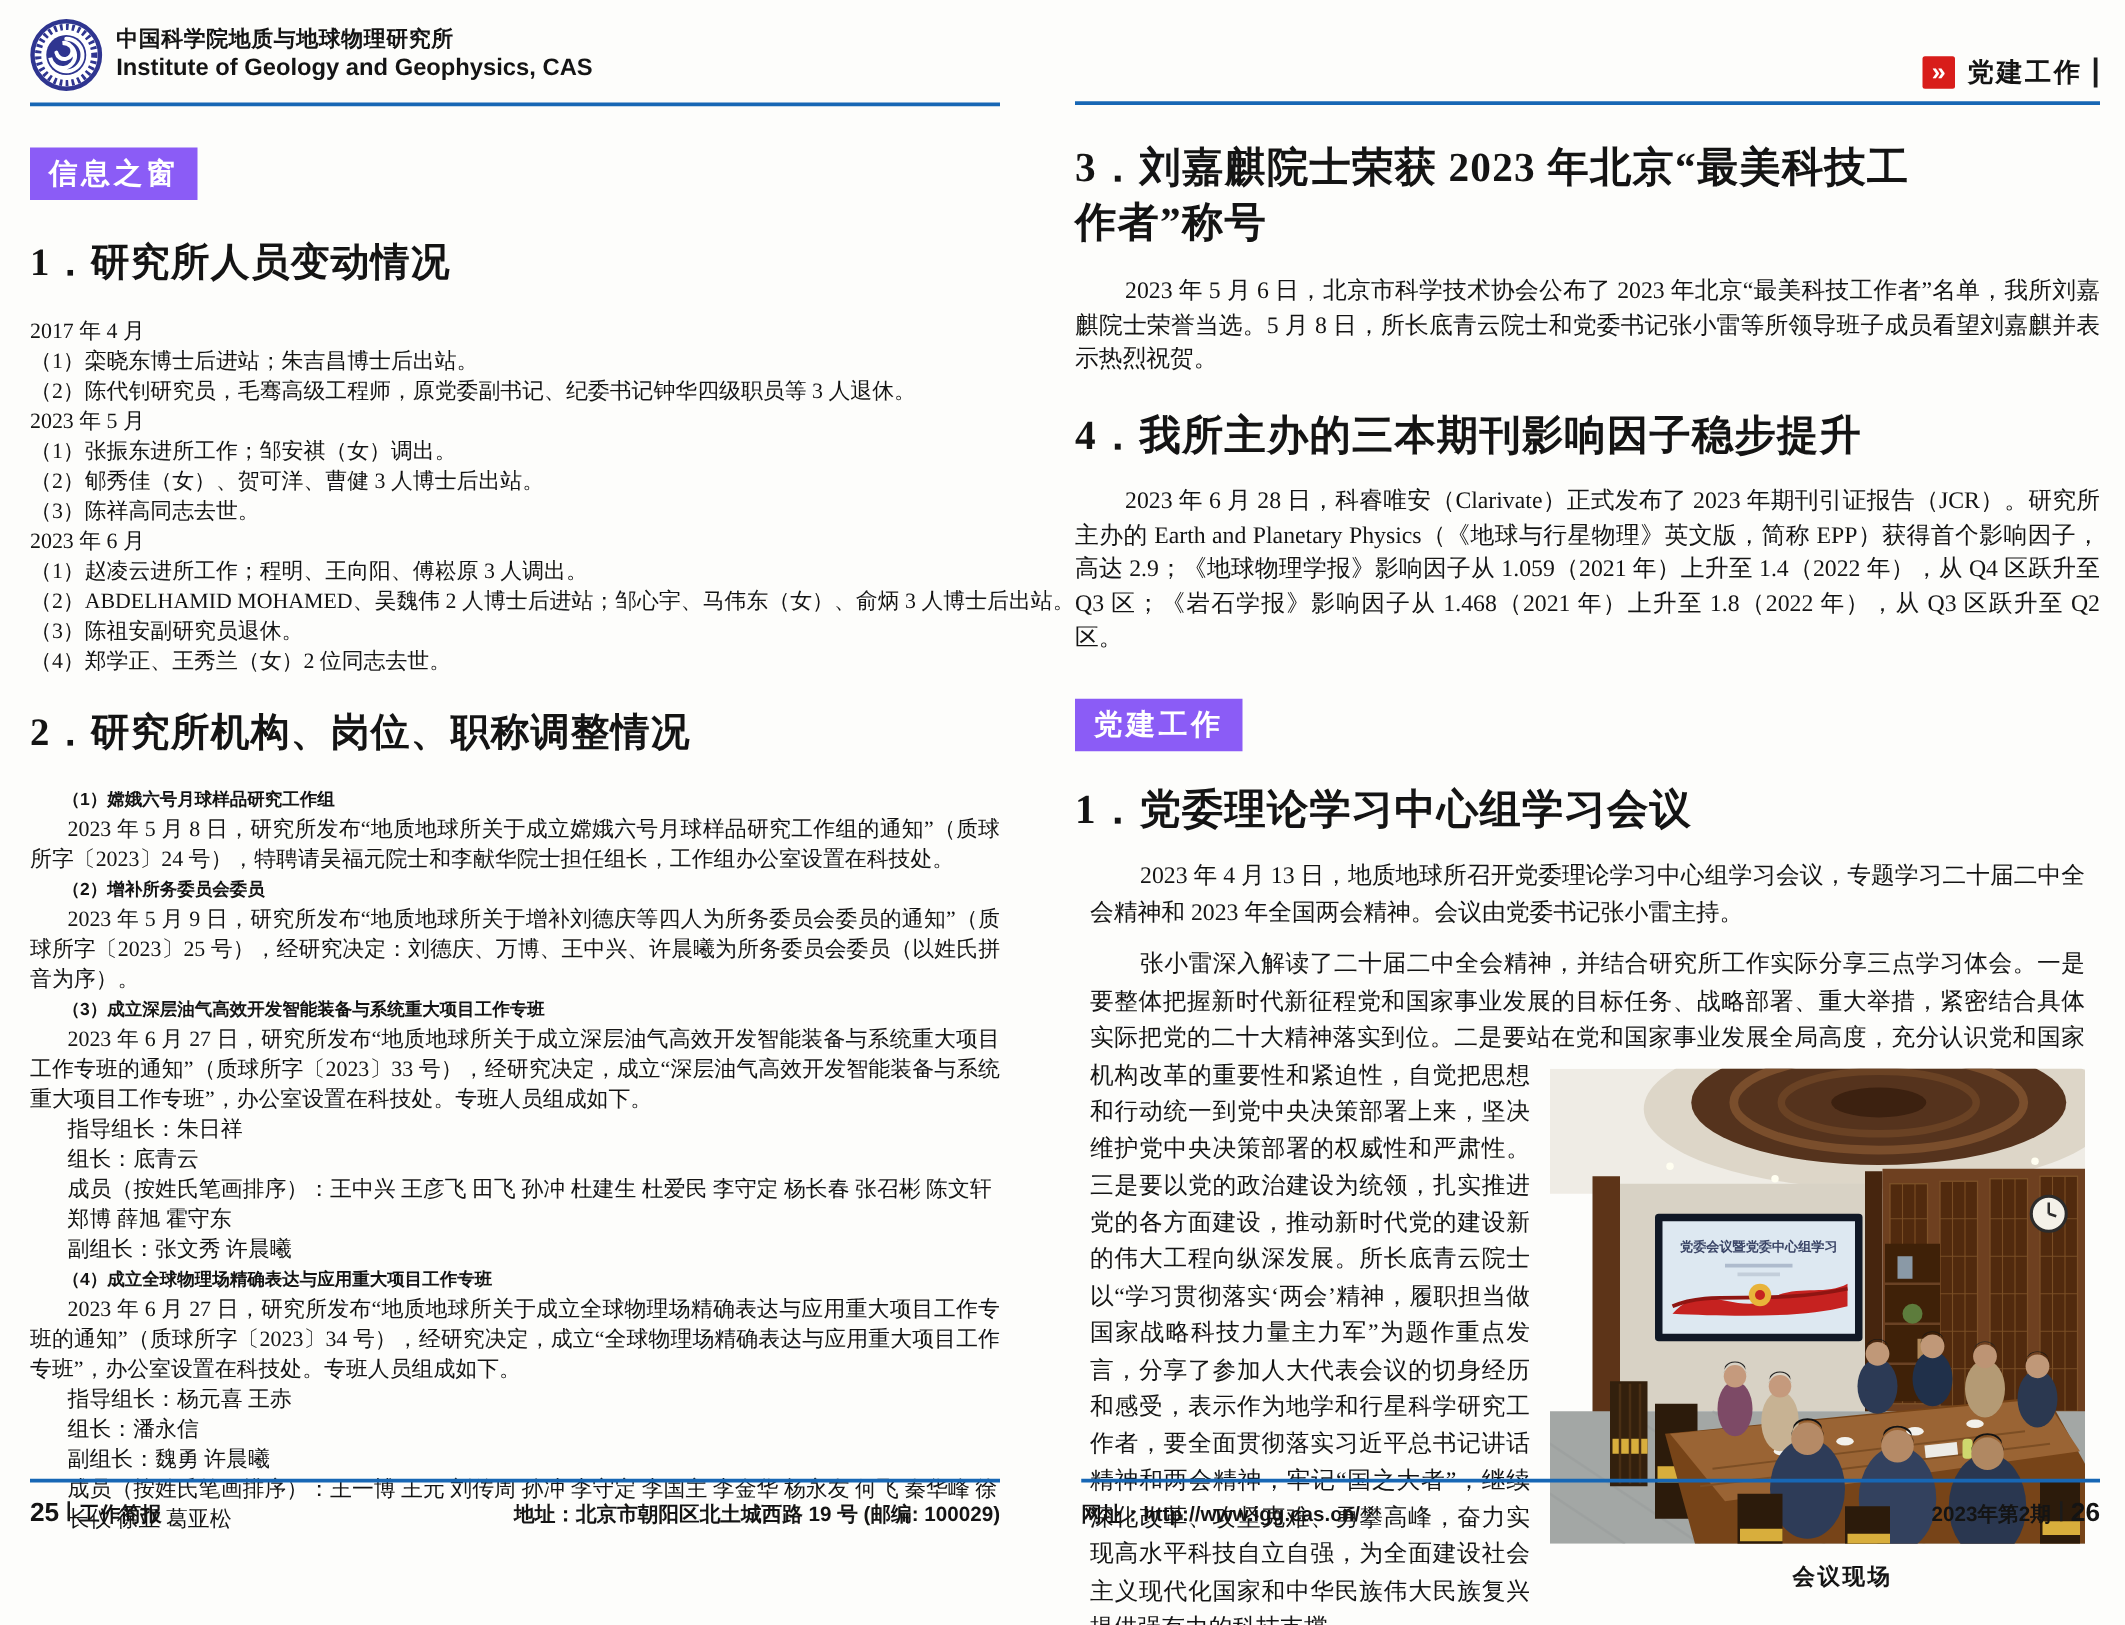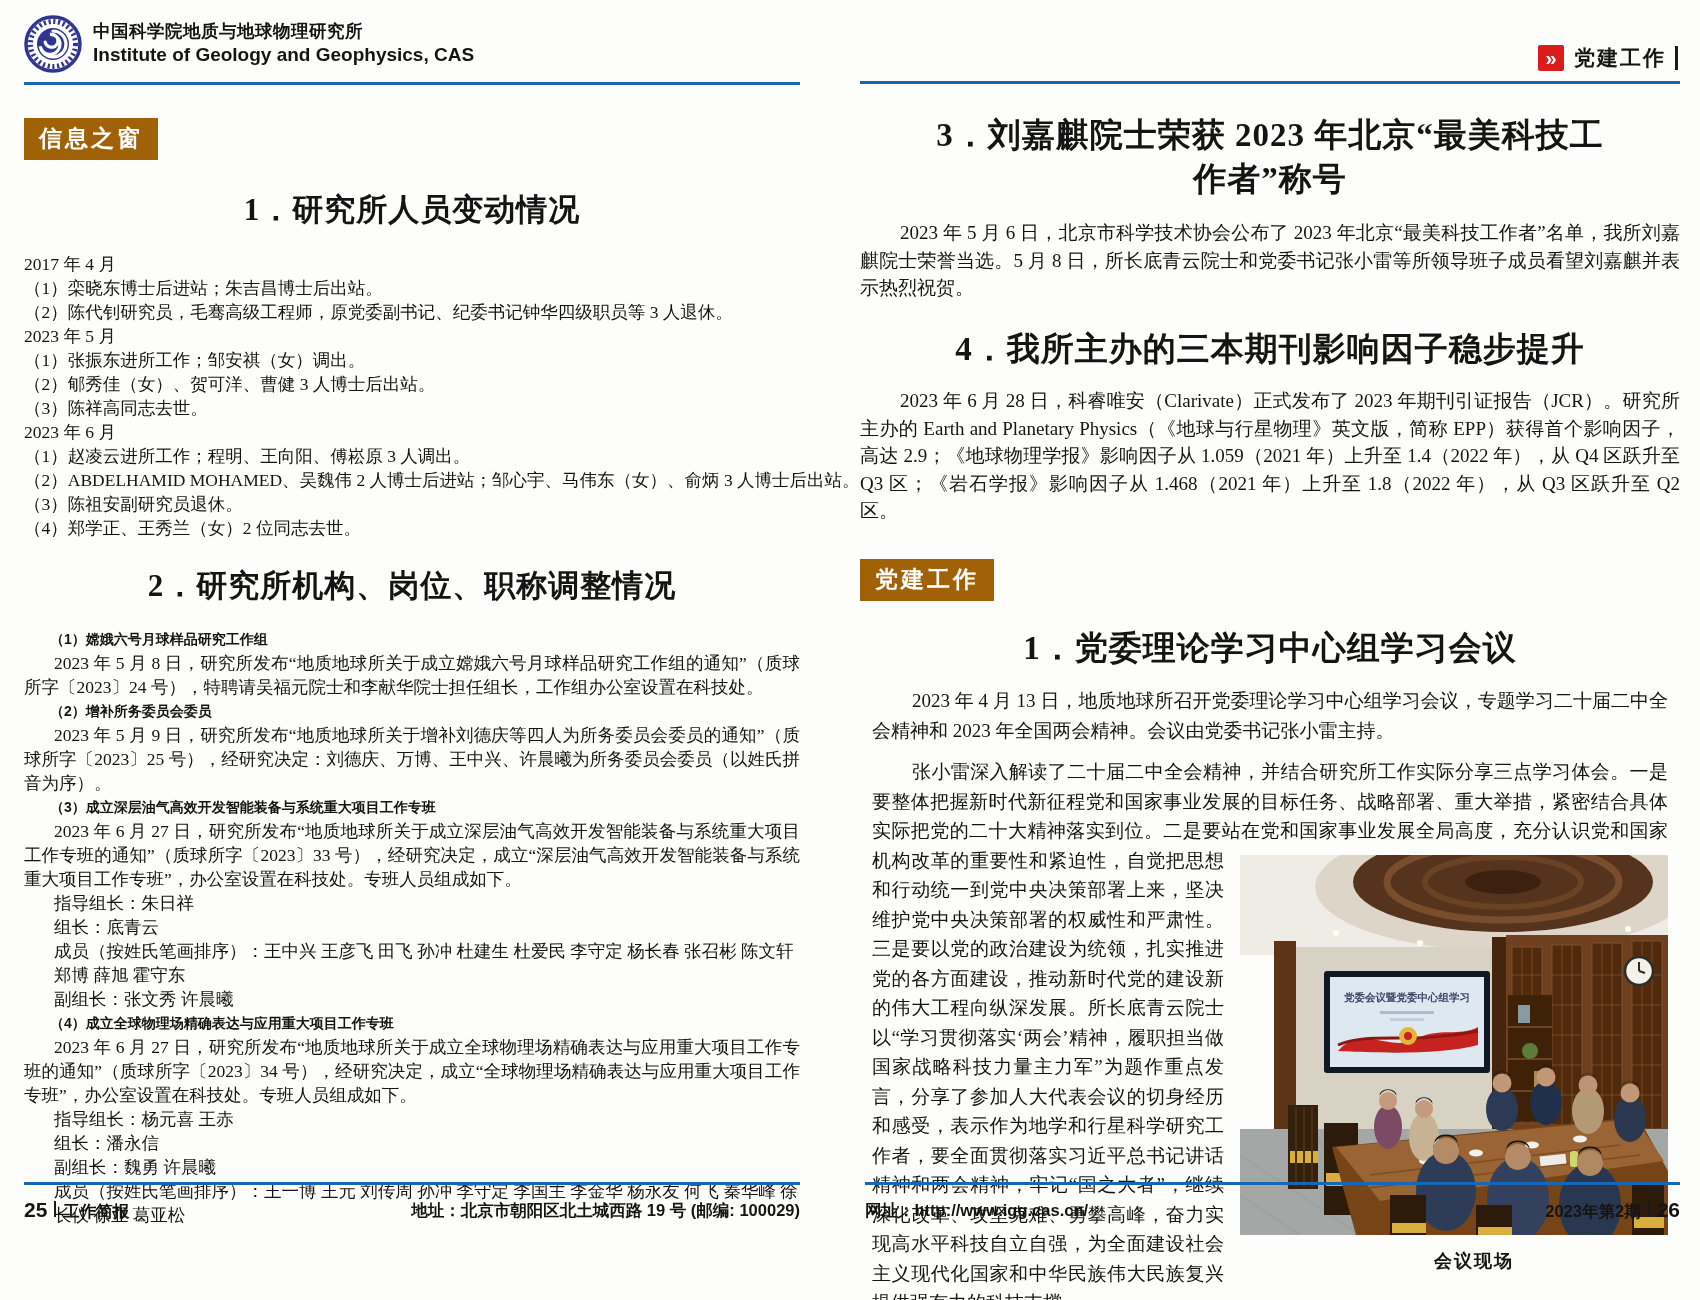--- a/index.html
+++ b/index.html
@@ -20,28 +20,28 @@
   .rule{height:3px;background:#1767b5;margin-top:7px;}
 
   
   .tag-row{display:flex;justify-content:flex-end;align-items:center;padding-top:42px;height:32px;}
   .chev-box{width:26px;height:26px;background:#d81d1a;color:#fff;display:flex;align-items:center;justify-content:center;
     font-family:"Liberation Sans",sans-serif;font-weight:bold;font-size:20px;border-radius:2px;}
   .tag-label{font-family:"Liberation Sans",sans-serif;font-weight:bold;font-size:21px;margin:0 9px 0 10px;letter-spacing:2px;}
   .tag-bar{width:3px;height:24px;background:#1b1b1b;margin-right:2px;}
 
   
-  .badge{display:inline-block;background:#a16207;color:#ffffff;
+  .badge{display:inline-block;background:#8b5cf6;color:#ffffff;
     font-family:"Liberation Sans",sans-serif;font-weight:bold;font-size:23px;
     padding:5px 15px 6px 15px;letter-spacing:3px;}
   .badge-wrap-left{margin-top:33px;}
   .badge-wrap-right{margin-top:34px;}
 
   
-  .sec-title{text-align:center;font-weight:bold;font-size:31px;letter-spacing:1px;line-height:1.32;}
+  .sec-title{font-weight:bold;font-size:31px;letter-spacing:1px;line-height:1.32;}
   .sec-title.right{font-size:33px;}
   .t1{margin-top:30px;}
   .t2{margin-top:26px;}
 
   
   .s1-body{margin-top:21px;font-size:17.5px;line-height:24px;}
   .bline{white-space:nowrap;}
   .s2-body{margin-top:20px;font-size:17.5px;line-height:24px;}
   .subhead{font-family:"Liberation Sans",sans-serif;font-weight:bold;font-size:14px;padding-left:26px;}
   .para{text-indent:30px;text-align:justify;}
@@ -58,21 +58,21 @@
   
   .photo-float{float:right;width:428px;margin:9px 0 4px 16px;}
   .photo-frame{width:428px;height:380px;display:block;}
   .photo-caption{text-align:center;font-weight:bold;font-size:18px;margin-top:12px;
     font-family:"Liberation Serif",serif;letter-spacing:2px;}
 
   
   .footer{position:absolute;bottom:25px;left:24px;right:16px;}
   #page-right .footer{left:20px;right:20px;}
   .footer-rule{height:3px;background:#1767b5;}
-  .footer-row{display:flex;justify-content:space-between;align-items:center;margin-top:13px;
+  .footer-row{display:flex;justify-content:space-between;align-items:flex-end;margin-top:13px;
     font-family:"Liberation Sans",sans-serif;font-weight:bold;font-size:16.5px;}
   .pagenum{font-size:21px;}
   .fbar{display:inline-block;width:2px;height:16px;background:#1b1b1b;margin:0 7px -2px 7px;}
   .f-left,.f-right{display:flex;align-items:baseline;}
 </style>
 </head>
 <body>
 
 <div class="page" id="page-left">
 

